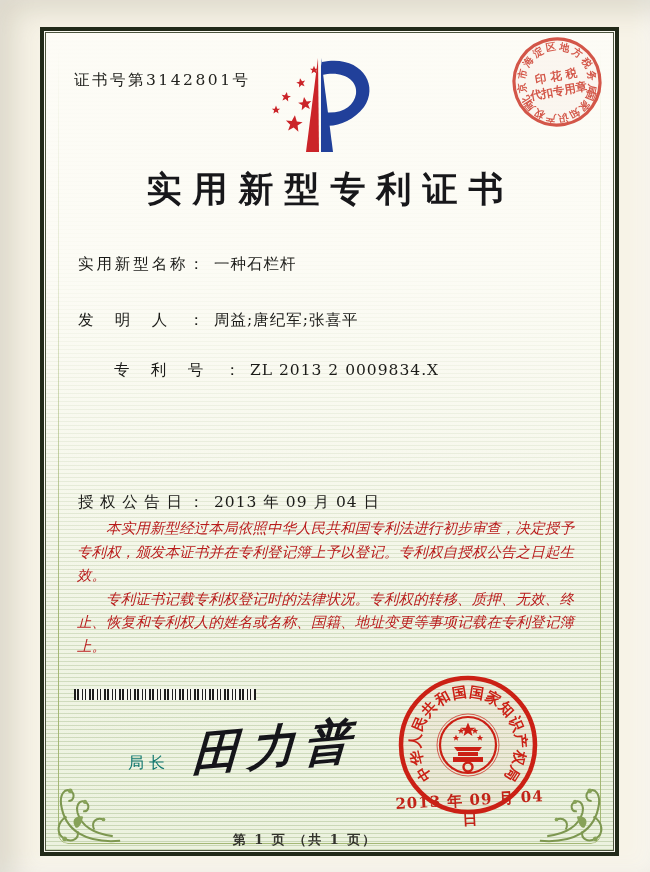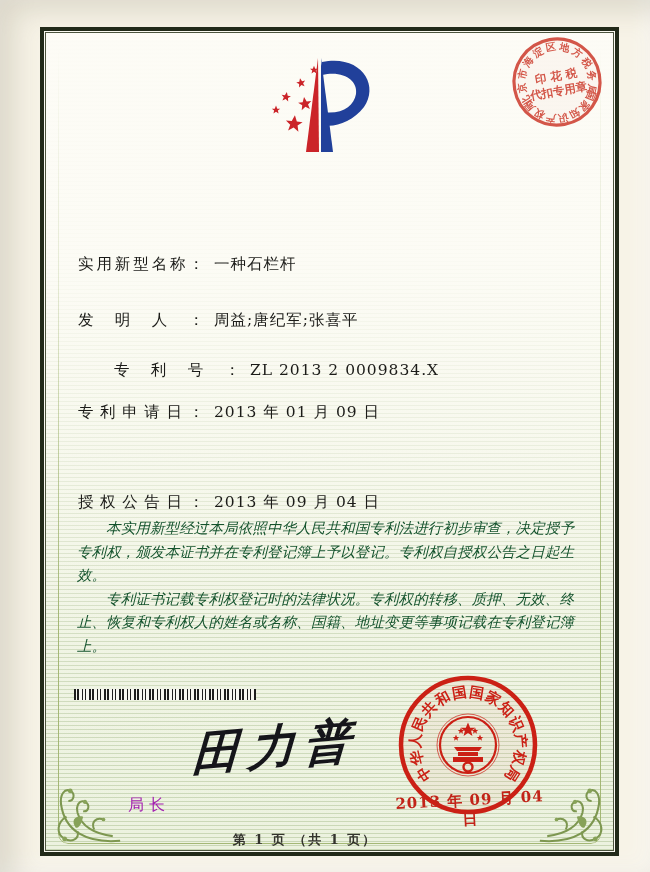--- a/index.html
+++ b/index.html
@@ -24,27 +24,27 @@
   .flourish.left{left:48px;top:776px;}
   .flourish.right{left:538px;top:776px;transform:scaleX(-1);}
   .cert-no{position:absolute;left:74px;top:70px;font-size:15.5px;color:#23231f;letter-spacing:2.5px;}
   .logo{position:absolute;left:258px;top:54px;}
   .title{position:absolute;left:0;top:166px;width:650px;text-align:center;margin:0;
     font-size:35px;font-weight:600;color:#17171a;letter-spacing:11px;text-indent:11px;}
   .field{position:absolute;left:78px;font-size:15.5px;color:#1b1b18;white-space:nowrap;}
   .field .lbl{display:inline-block;width:126px;text-align:justify;text-align-last:justify;}
   .field .val{margin-left:10px;letter-spacing:1px;}
   .f0{top:254px;} .f1{top:310px;} .f2{top:360px;margin-left:36px;} .f3{top:402px;} .f4{top:450px;} .f5{top:492px;}
-  .body-text{position:absolute;left:77px;top:517px;width:497px;color:#14532d;
+  .body-text{position:absolute;left:77px;top:517px;width:497px;color:#b91c1c;
     font-size:14.5px;line-height:23.6px;text-align:justify;font-style:italic;}
   .body-text p{margin:0;text-indent:2em;}
   .barcode{position:absolute;left:74px;top:689px;width:182px;height:11px;
     background:repeating-linear-gradient(90deg,#1c1c1c 0 2px,#f6f6f0 2px 3px,#1c1c1c 3px 5px,
       #f6f6f0 5px 8px,#1c1c1c 8px 9px,#f6f6f0 9px 11px,#1c1c1c 11px 12px,#f6f6f0 12px 15px);}
-  .signer-title{position:absolute;left:128px;top:753px;font-size:16px;color:#a21caf;letter-spacing:5px;margin-top:42px;}
+  .signer-title{position:absolute;left:128px;top:753px;font-size:16px;color:#0f766e;letter-spacing:5px;}
   .signature{position:absolute;left:192px;top:716px;font-size:47px;color:#15151a;font-weight:700;
     font-style:italic;letter-spacing:9px;transform:rotate(-5deg) skewX(-8deg);white-space:nowrap;}
   .footer-page{position:absolute;left:150px;top:831px;width:310px;text-align:center;
     font-size:13px;color:#33332d;letter-spacing:2px;font-weight:bold;}
   .seal{position:absolute;left:393px;top:670px;}
   .seal-date{position:absolute;left:390px;top:791px;width:160px;text-align:center;
     font-size:15px;font-weight:700;color:#c22318;letter-spacing:1px;transform:rotate(-3deg);}
   .tax-stamp{position:absolute;left:499px;top:24px;transform:rotate(-10deg);opacity:.92;}
   g[data-arc] text{font-weight:700;font-family:inherit;}
   .stamp-center{font-weight:700;}
@@ -86,50 +86,49 @@
     </g>
     <g fill="#87a258">
       <circle cx="24" cy="16" r="2.6"></circle>
         <circle cx="40" cy="28" r="2.2"></circle>
       <circle cx="18" cy="68" r="2.6"></circle>
         <circle cx="60" cy="47" r="2"></circle>
       <path d="M30,56 C24,48 30,42 38,44 C36,52 34,56 30,56 Z"></path>
     </g>
   </svg>
 
+  <div class="cert-no">证书号第3142801号</div>
 
   <svg class="logo" width="126" height="102" viewBox="0 0 126 102">
     <defs>
       <path id="st" d="M0,-10 L2.9,-3.1 L9.5,-3.1 L4.2,1.2 L5.9,8.1 L0,4 L-5.9,8.1 L-4.2,1.2 L-9.5,-3.1 L-2.9,-3.1 Z"></path>
     </defs>
     <path d="M64,8 C102,0 122,30 106,53 C94,68 77,74 64,71 L64,58 C84,61 96,52 98,40 C100,27 86,16 64,21 Z" fill="#21409a"></path>
     <polygon points="60,4 61,98 48,98" fill="#cb2429"></polygon>
     <polygon points="63,4 75,98 63,98" fill="#21409a"></polygon>
     <g fill="#cb2429">
       <use href="#st" transform="translate(56,16) scale(0.42)"></use>
       <use href="#st" transform="translate(43,29) scale(0.48) rotate(-12)"></use>
       <use href="#st" transform="translate(28,43) scale(0.5) rotate(10)"></use>
       <use href="#st" transform="translate(18,56) scale(0.44)"></use>
       <use href="#st" transform="translate(47,50) scale(0.7) rotate(-8)"></use>
       <use href="#st" transform="translate(36,70) scale(0.88) rotate(6)"></use>
     </g>
   </svg>
 
+  <h1 class="title">实用新型专利证书</h1>
 
   <div class="field f0">
     <span class="lbl">实用新型名称：</span><span class="val">一种石栏杆</span>
   </div>
   <div class="field f1">
     <span class="lbl">发明人：</span><span class="val">周益;唐纪军;张喜平</span>
   </div>
   <div class="field f2">
     <span class="lbl">专利号：</span><span class="val">ZL 2013 2 0009834.X</span>
-  </div>
-  <div class="field f3">
-    <span class="lbl">专利申请日：</span><span class="val">2013 年 01 月 09 日</span>
   </div>
   <div class="field f5">
     <span class="lbl">授权公告日：</span><span class="val">2013 年 09 月 04 日</span>
   </div>
 
   <div class="body-text">
     <p>本实用新型经过本局依照中华人民共和国专利法进行初步审查，决定授予专利权，颁发本证书并在专利登记簿上予以登记。专利权自授权公告之日起生效。</p>
     <p>专利证书记载专利权登记时的法律状况。专利权的转移、质押、无效、终止、恢复和专利权人的姓名或名称、国籍、地址变更等事项记载在专利登记簿上。</p>
   </div>
 

